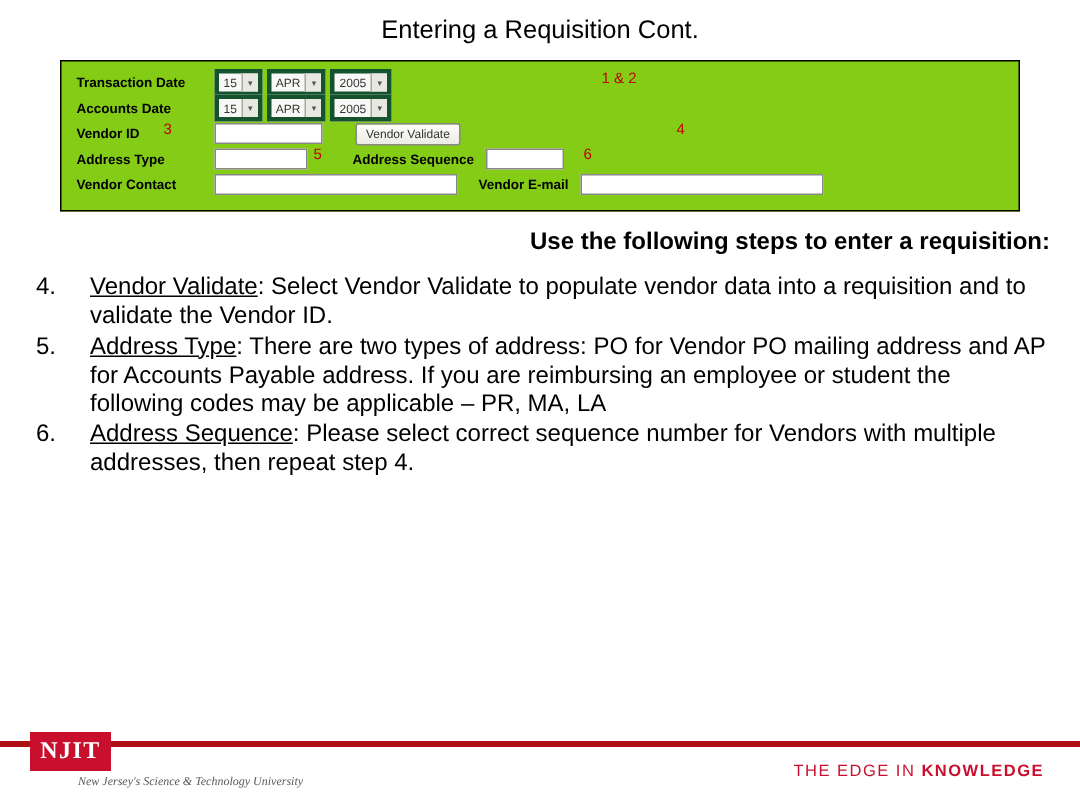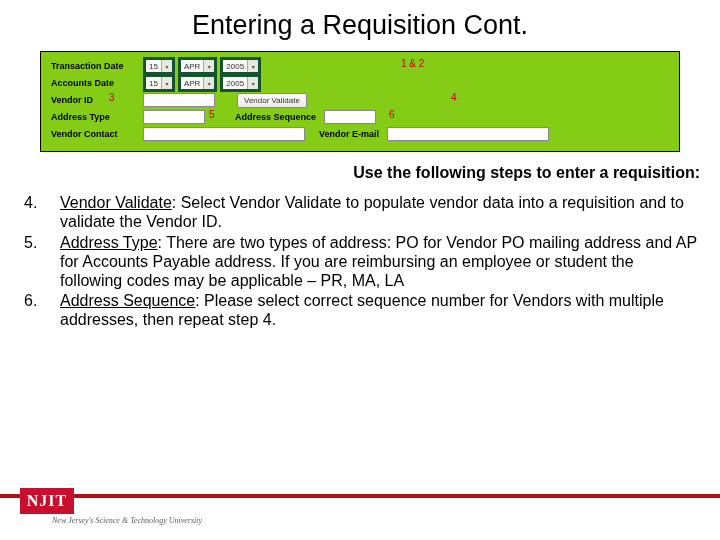--- a/index.html
+++ b/index.html
@@ -7,21 +7,21 @@
     padding: 0;
     width: 720px;
     height: 540px;
     font-family: Arial, Helvetica, sans-serif;
     background: #fff;
     position: relative;
     overflow: hidden;
   }
   .slide-title {
     text-align: center;
-    font-size: 27px;
+    font-size: 17px;
     font-weight: normal;
     margin: 10px 0 10px 0;
   }
   .form-box {
     margin: 0 40px 12px 40px;
     border: 1px solid #000;
     background: #84cc16;
     padding: 6px 10px 8px 10px;
     position: relative;
     font-size: 10px;
@@ -254,13 +254,16 @@
 </div>
 
 <div class="footer">
   <div class="footer-bar"></div>
   <div class="logo-wrap">
     <div>
       <div class="logo-box">NJIT</div>
       <div class="logo-sub">New Jersey's Science &amp; Technology University</div>
     </div>
   </div>
+  <div class="tagline">
+    <span class="thin">THE EDGE IN </span><span class="bold">KNOWLEDGE</span>
+  </div>
 </div>
 
 </body></html>

